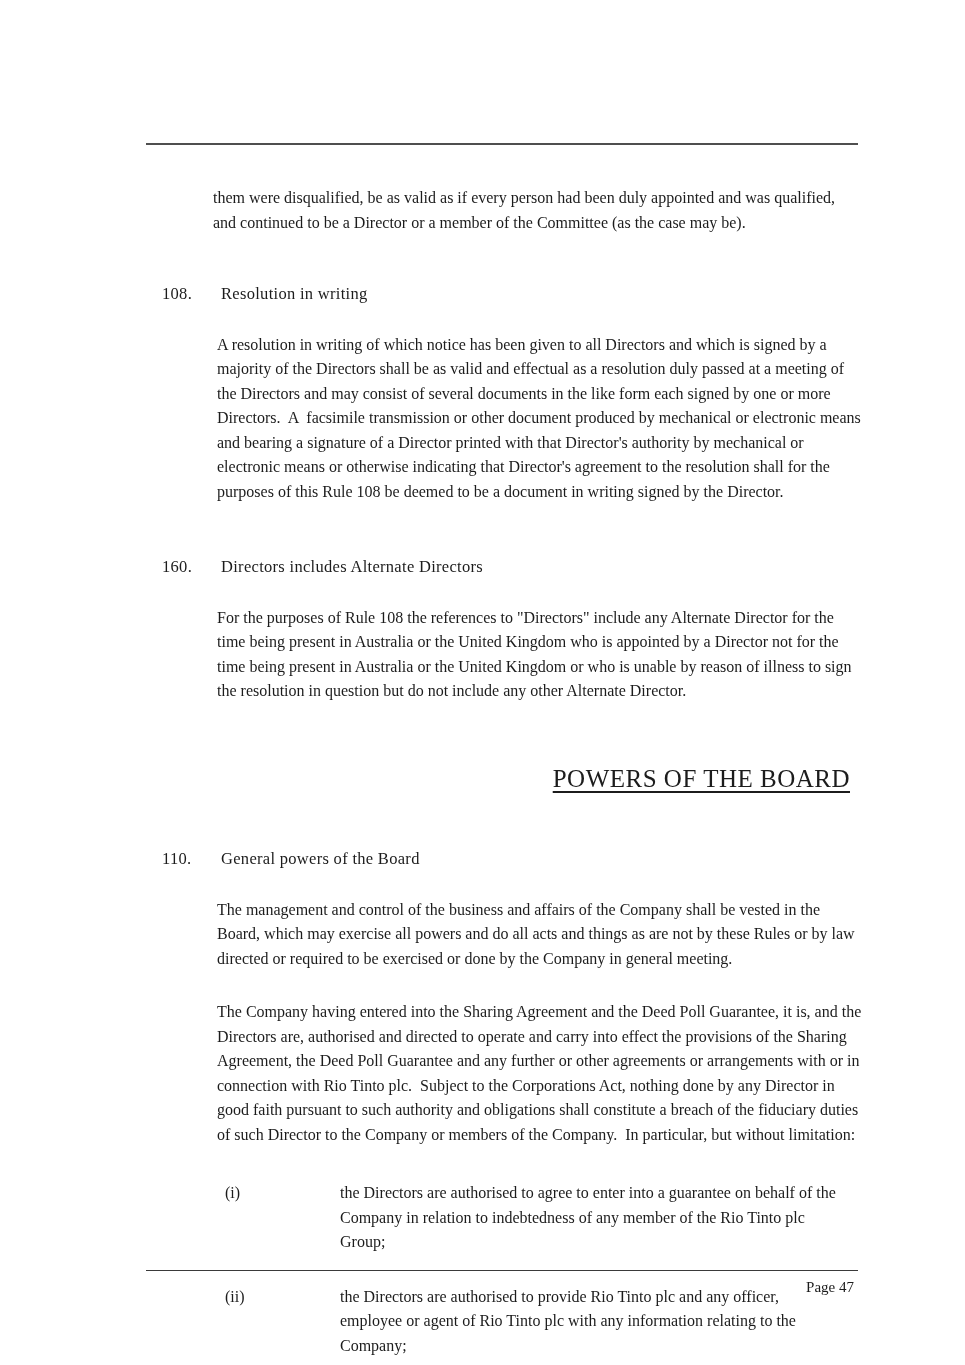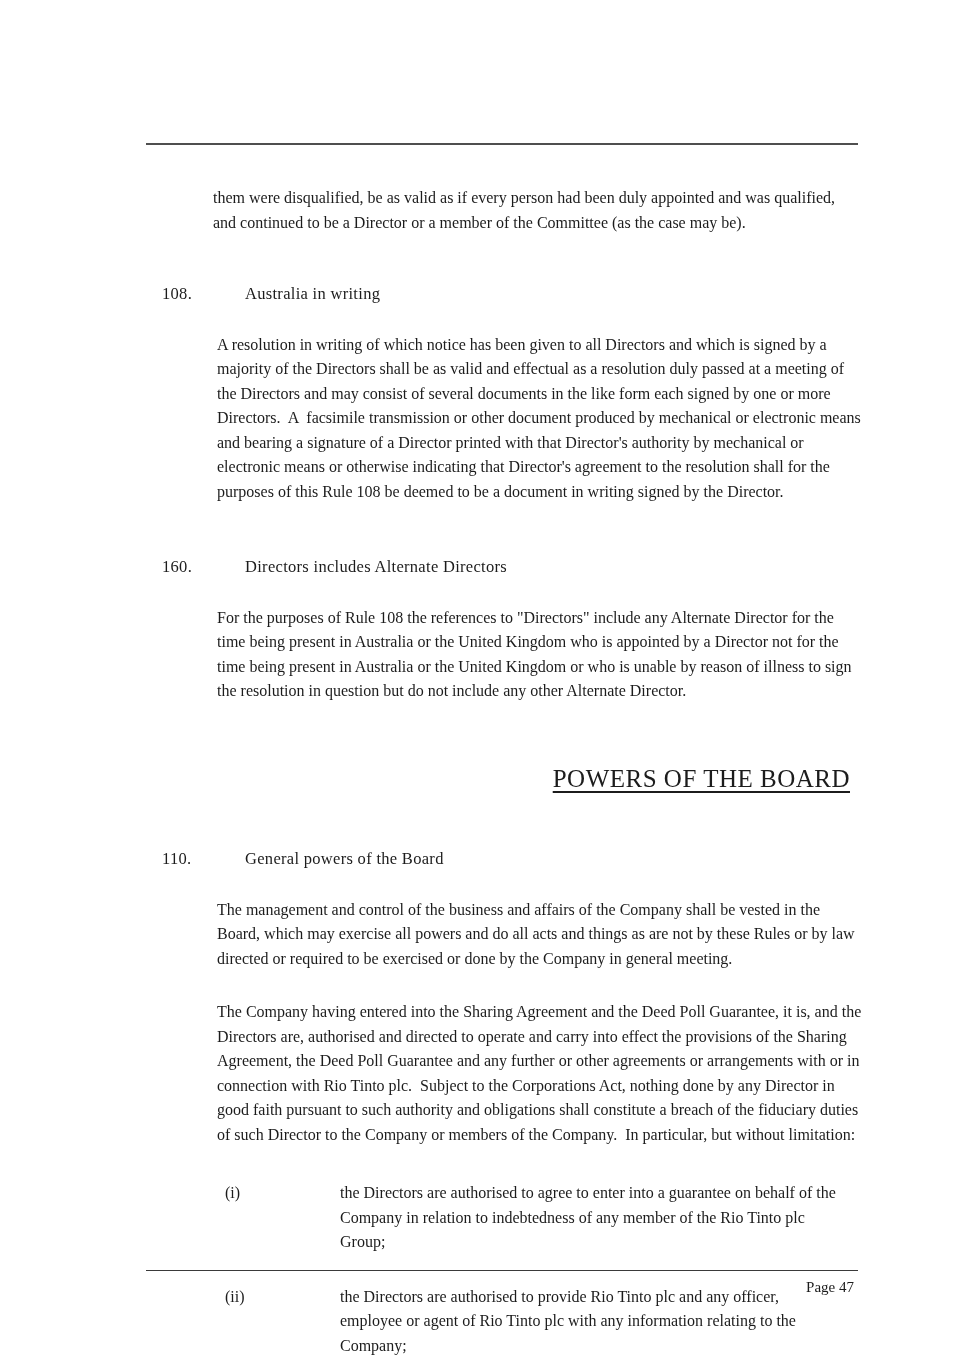--- a/index.html
+++ b/index.html
@@ -38,21 +38,20 @@
     width: 653px;
     white-space: pre-wrap;
     margin-bottom: 13px;
   }
   .section-head {
     display: flex;
     margin-top: 18px;
     margin-bottom: 14px;
     font-size: 16.5px;
     letter-spacing: 0.3px;
-    gap: 24px;
   }
   .sec-num {
     width: 59px;
     flex-shrink: 0;
   }
   .main-heading {
     font-size: 25px;
     font-weight: normal;
     text-align: right;
     text-decoration: underline;
@@ -100,21 +99,21 @@
 
   <div class="rule-top"></div>
 
   <div class="content">
 
     <p class="para">them were disqualified, be as valid as if every person had been duly appointed and was qualified, and continued to be a Director or a member of the Committee (as the case may be).</p>
 
     <div class="section">
       <div class="section-head">
         <span class="sec-num">108.</span>
-        <span class="sec-title">Australia in writing</span>
+        <span class="sec-title">Resolution in writing</span>
       </div>
       <p class="para">A resolution in writing of which notice has been given to all Directors and which is signed by a majority of the Directors shall be as valid and effectual as a resolution duly passed at a meeting of the Directors and may consist of several documents in the like form each signed by one or more Directors.  A  facsimile transmission or other document produced by mechanical or electronic means and bearing a signature of a Director printed with that Director's authority by mechanical or electronic means or otherwise indicating that Director's agreement to the resolution shall for the purposes of this Rule 108 be deemed to be a document in writing signed by the Director.</p>
     </div>
 
     <div class="section">
       <div class="section-head">
         <span class="sec-num">160.</span>
         <span class="sec-title">Directors includes Alternate Directors</span>
       </div>
       <p class="para">For the purposes of Rule 108 the references to "Directors" include any Alternate Director for the time being present in Australia or the United Kingdom who is appointed by a Director not for the time being present in Australia or the United Kingdom or who is unable by reason of illness to sign the resolution in question but do not include any other Alternate Director.</p>

